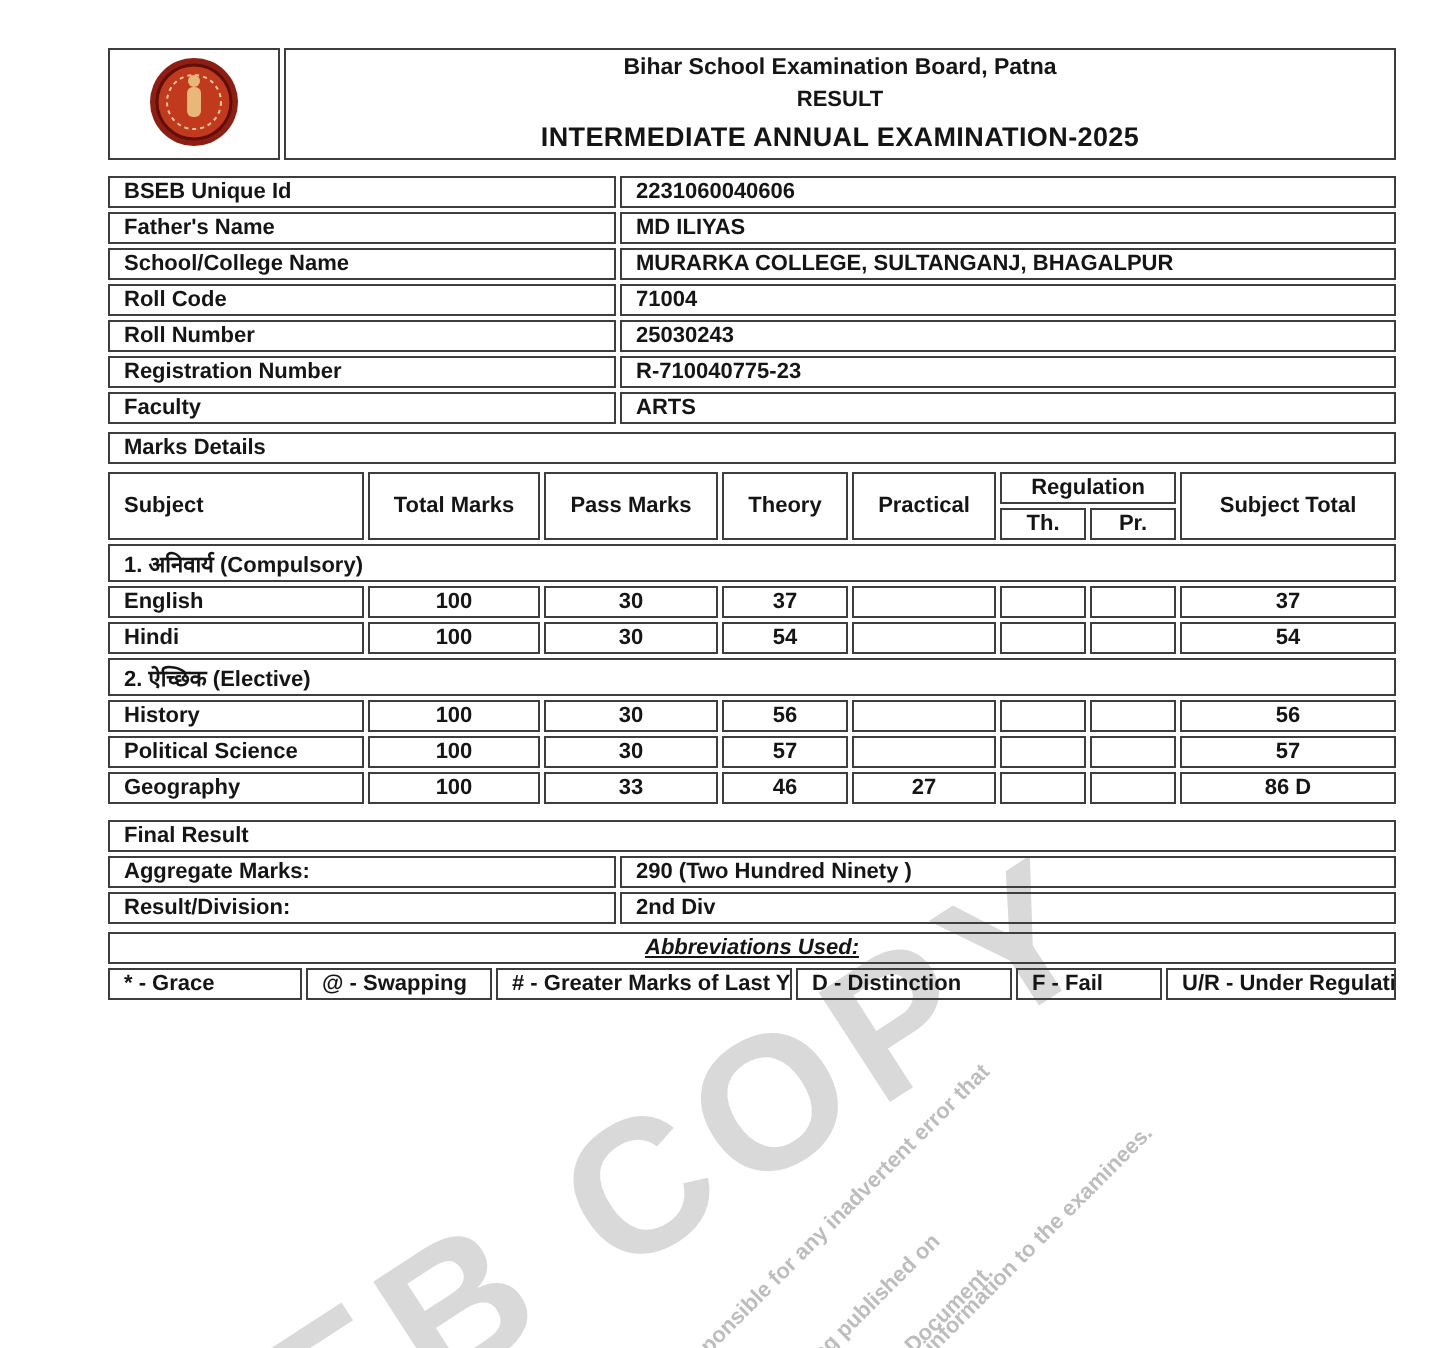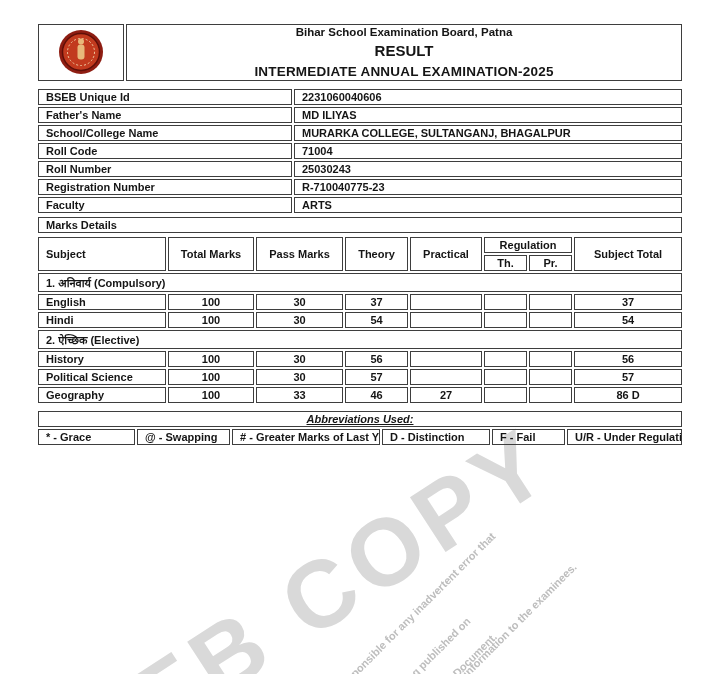--- a/index.html
+++ b/index.html
@@ -1,34 +1,34 @@
 <!DOCTYPE html>
 <html><head>
 <meta charset="utf-8">
 <style>
   * { box-sizing: border-box; }
   html,body { margin:0; padding:0; }
   body {
     width:720px; height:674px; background:#ffffff; overflow:hidden; position:relative;
     font-family:"Liberation Sans","DejaVu Sans",sans-serif; color:#151515;
   }
-  .page { position:absolute; left:36px; top:22px; width:648px; z-index:1; }
+  .page { position:absolute; left:52px; top:22px; width:648px; z-index:1; }
   table { border-spacing:2px; table-layout:fixed; width:648px; }
   td {
     border:1px solid #3e3e3e; background:transparent;
     font-size:11px; font-weight:700; color:#151515;
     padding:1px 7px; height:16px; white-space:nowrap; overflow:hidden;
     vertical-align:middle;
   }
   
   .hdr td { height:56px; }
   .logo-cell { text-align:center; }
   .title-cell { text-align:center; }
   .t1 { font-size:11.5px; font-weight:700; }
-  .t2 { font-size:15px; font-weight:700; margin-top:4px; }
+  .t2 { font-size:11px; font-weight:700; margin-top:4px; }
   .t3 { font-size:13.5px; font-weight:700; margin-top:5px; letter-spacing:.2px; }
   
   .mh td { height:14px; text-align:center; }
   
   .dev { font-family:"Liberation Sans","DejaVu Sans",sans-serif; }
   .gap4 { height:4px; }
   .abbr-title { text-align:center; text-decoration:underline;font-style:italic; }
   
   .wm { position:absolute; left:0; top:0; width:720px; height:674px; z-index:0; overflow:hidden; }
   .wm-big {
@@ -211,20 +211,39 @@
       <td>27</td>
       <td></td>
       <td></td>
       <td>86 D</td>
     </tr>
   </tbody>
     </table>
 
   <div class="gap4"></div>
 
+  <table>
+    <colgroup>
+        <col style="width:254px">
+        <col>
+      </colgroup>
+    <tbody>
+        <tr>
+      <td colspan="2">Final Result</td>
+    </tr>
+    <tr>
+      <td>Aggregate Marks:</td>
+      <td>290 (Two Hundred Ninety )</td>
+    </tr>
+    <tr>
+      <td>Result/Division:</td>
+      <td>2nd Div</td>
+    </tr>
+  </tbody>
+    </table>
 
   <table>
     <colgroup>
       <col style="width:97px">
         <col style="width:93px">
         <col style="width:148px">
       <col style="width:108px">
         <col style="width:73px">
         <col>
     </colgroup>

